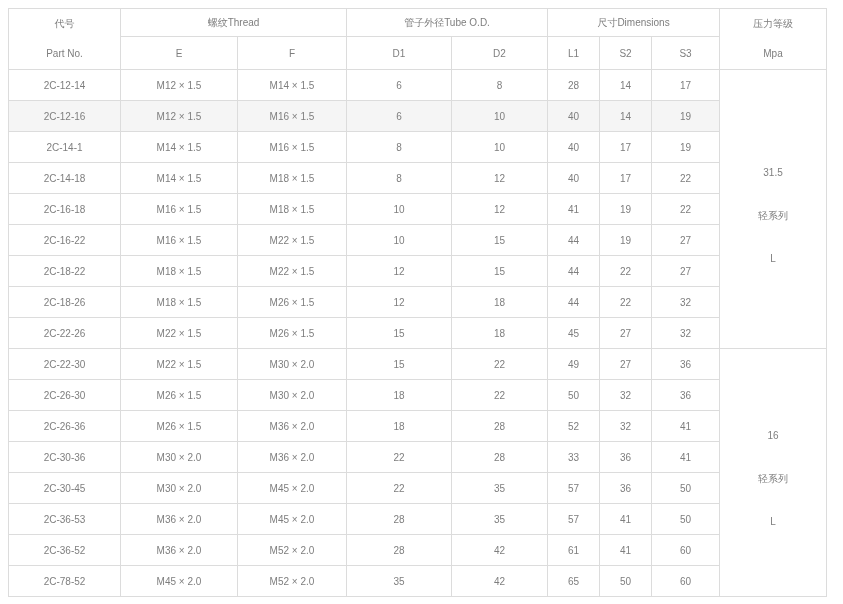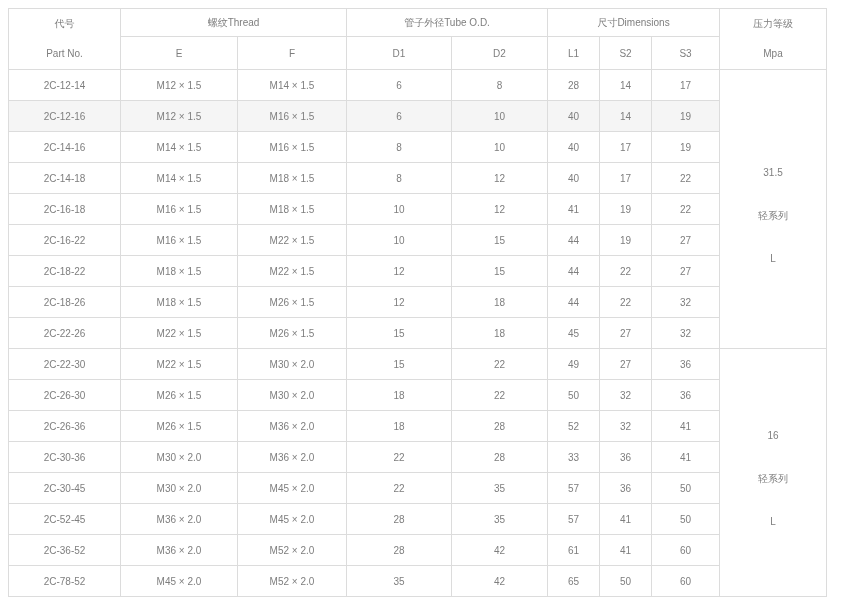--- a/index.html
+++ b/index.html
@@ -98,21 +98,21 @@
         <td>2C-12-16</td>
         <td>M12 × 1.5</td>
         <td>M16 × 1.5</td>
         <td>6</td>
         <td>10</td>
         <td>40</td>
         <td>14</td>
         <td>19</td>
       </tr>
       <tr>
-        <td>2C-14-16</td>
+        <td>2C-14-1</td>
         <td>M14 × 1.5</td>
         <td>M16 × 1.5</td>
         <td>8</td>
         <td>10</td>
         <td>40</td>
         <td>17</td>
         <td>19</td>
       </tr>
       <tr>
         <td>2C-14-18</td>
@@ -223,21 +223,21 @@
         <td>2C-30-45</td>
         <td>M30 × 2.0</td>
         <td>M45 × 2.0</td>
         <td>22</td>
         <td>35</td>
         <td>57</td>
         <td>36</td>
         <td>50</td>
       </tr>
       <tr>
-        <td>2C-52-45</td>
+        <td>2C-36-53</td>
         <td>M36 × 2.0</td>
         <td>M45 × 2.0</td>
         <td>28</td>
         <td>35</td>
         <td>57</td>
         <td>41</td>
         <td>50</td>
       </tr>
       <tr>
         <td>2C-36-52</td>

